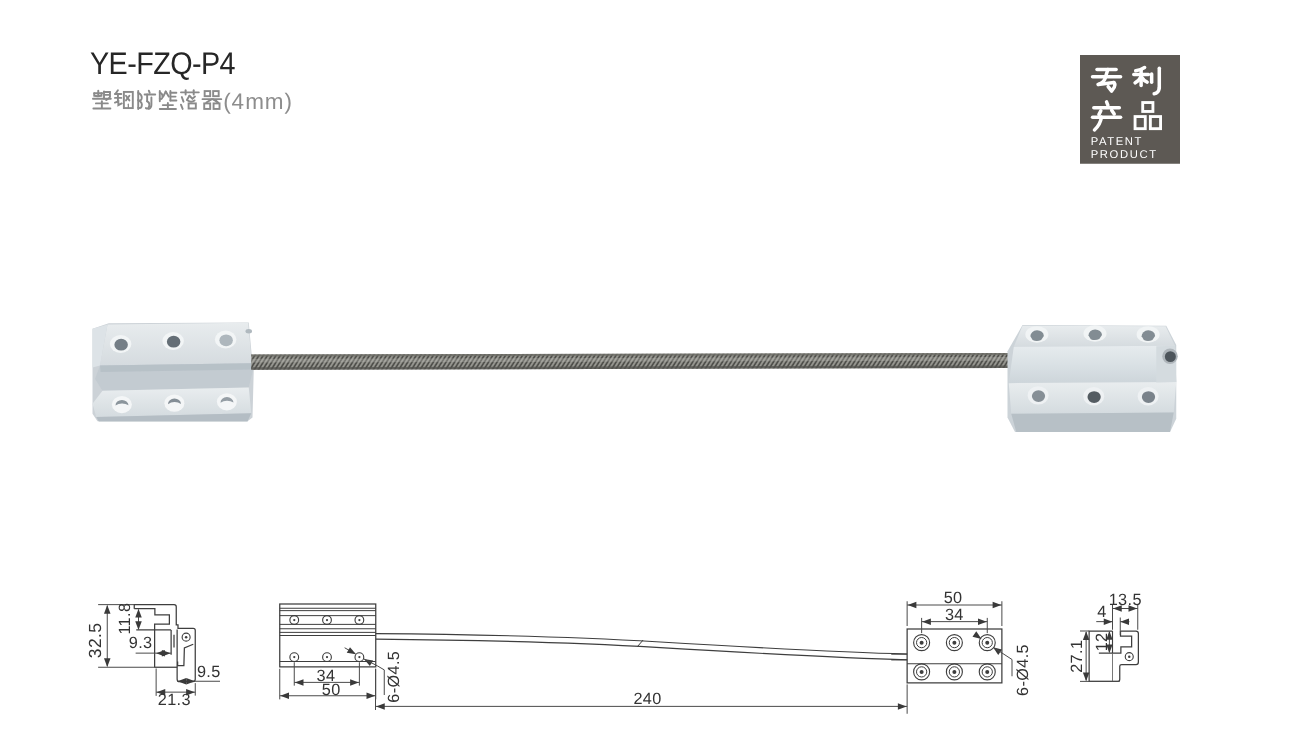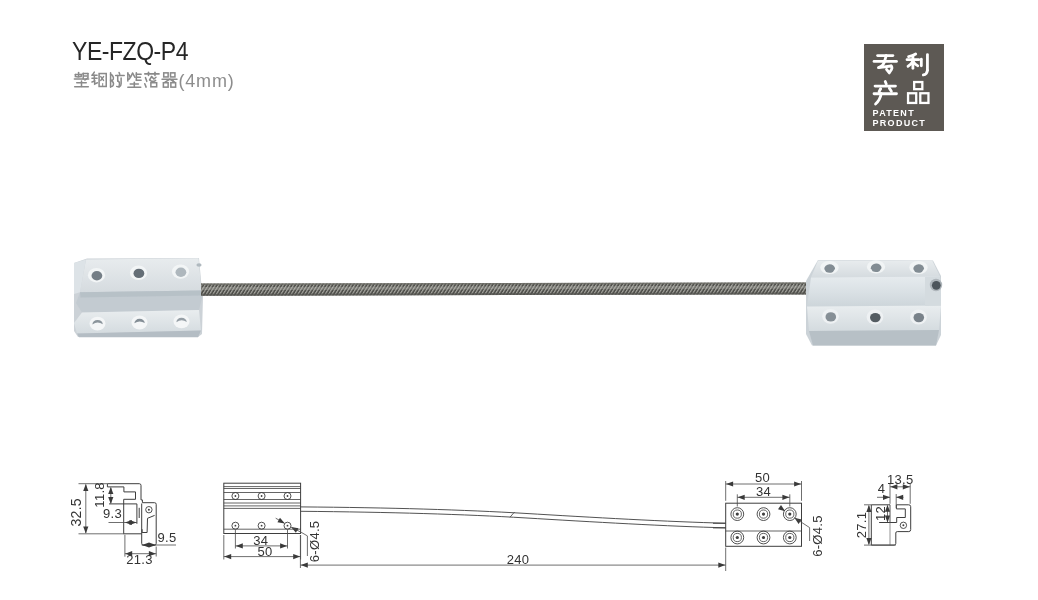--- a/index.html
+++ b/index.html
@@ -5,21 +5,21 @@
   html,body { margin:0; padding:0; width:1038px; height:600px; background:#ffffff; overflow:hidden; }
   * { box-sizing:border-box; }
   .abs { position:absolute; }
 </style>
 </head>
 <body>
 
 <div class="abs" style="left:72px; top:38.5px; font-family:'Liberation Sans',sans-serif; font-size:25px; color:#262626; letter-spacing:-0.5px; line-height:1; transform:scaleX(0.92); transform-origin:left top;">YE-FZQ-P4</div>
 
 <div class="abs" style="left:863.5px; top:44px; width:80px; height:87.3px; background:#5d5954;"></div>
-<div class="abs" style="left:872.5px; top:107.5px; font-family:'Liberation Sans',sans-serif; font-size:9px; font-weight:bold; color:#fff; letter-spacing:1.3px; line-height:10px;">PATENT<br>PRODUCT</div>
+<div class="abs" style="left:872.5px; top:107.5px; font-family:'Liberation Sans',sans-serif; font-size:9px; font-weight:normal; color:#fff; letter-spacing:1.3px; line-height:10px;">PATENT<br>PRODUCT</div>
 <svg class="abs" style="left:0; top:0;" width="1038" height="600" viewBox="0 0 1038 600">
 <defs>
   <linearGradient id="gTop" x1="0" y1="0" x2="0" y2="1">
     <stop offset="0" stop-color="#e8ecee"></stop>
         <stop offset="1" stop-color="#d5dbdf"></stop>
   </linearGradient>
   <linearGradient id="gRidge" x1="0" y1="0" x2="0" y2="1">
     <stop offset="0" stop-color="#e6ebee"></stop>
         <stop offset="0.5" stop-color="#dae1e5"></stop>
         <stop offset="1" stop-color="#cdd5da"></stop>

